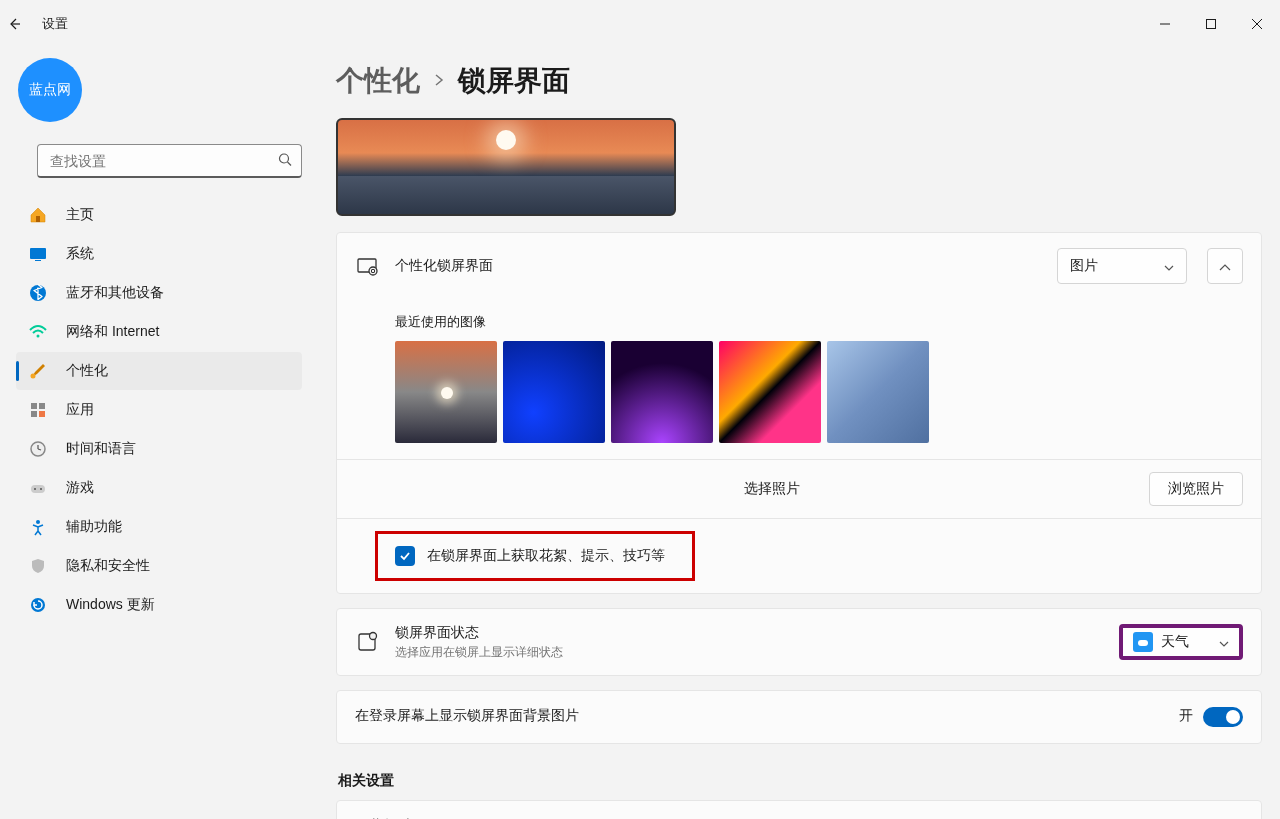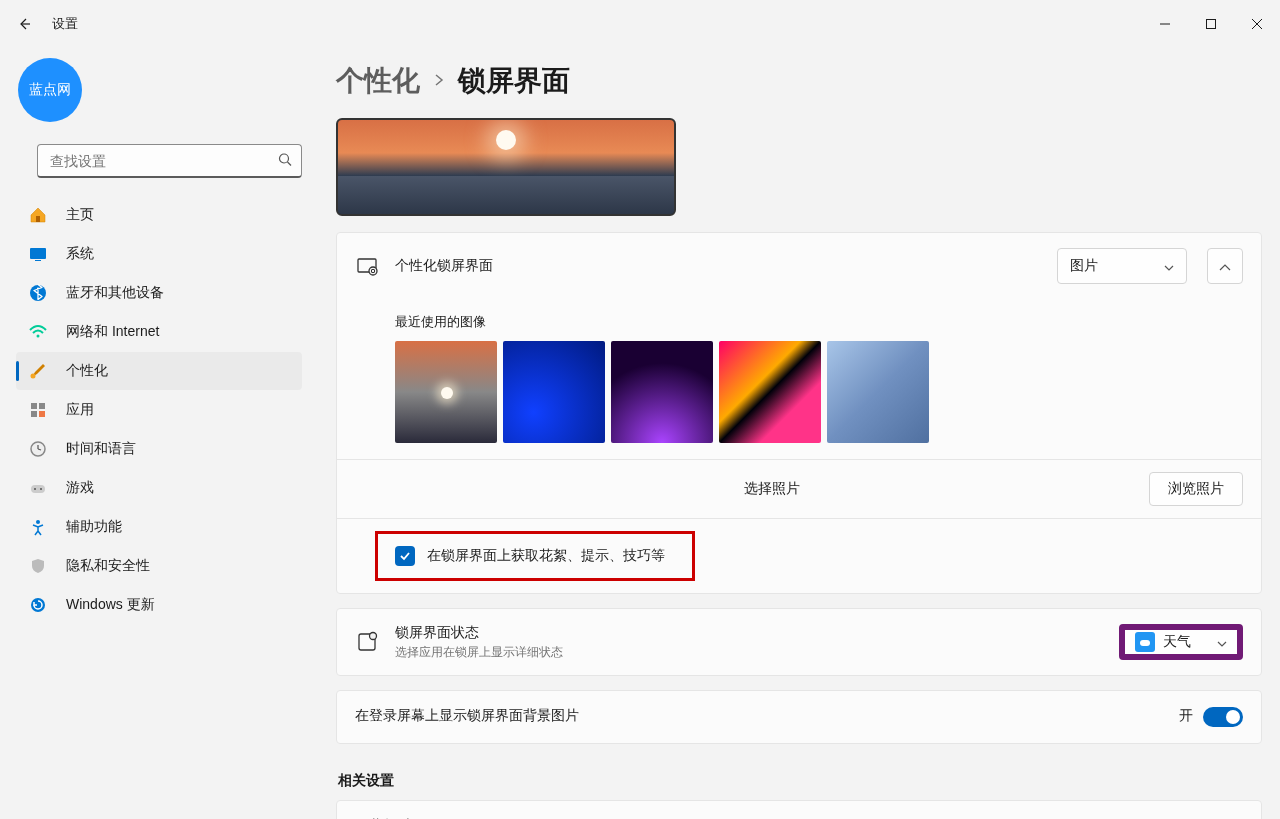--- a/index.html
+++ b/index.html
@@ -1,18 +1,18 @@
 <!DOCTYPE html>
 <html><head>
 <meta charset="utf-8">
 <style>
 * { box-sizing: border-box; margin: 0; padding: 0; }
 body { font-family: "Segoe UI", "Microsoft YaHei", sans-serif; background: #f3f3f3; color: #1b1b1b; font-size: 14px; overflow: hidden; width: 1280px; height: 819px; }
 
-.titlebar { display: flex; align-items: center; height: 48px; padding-left: 10px; }
+.titlebar { display: flex; align-items: center; height: 48px; padding-left: 0; }
 .titlebar .back { width: 28px; height: 28px; display: flex; align-items: center; justify-content: center; cursor: pointer; }
 .titlebar .title { margin-left: 14px; font-size: 13px; }
 .titlebar .spacer { flex: 1; }
 .titlebar .winbtn { width: 46px; height: 32px; display: flex; align-items: center; justify-content: center; cursor: pointer; }
 
 .content-wrap { display: flex; height: calc(819px - 48px); }
 
 .sidebar { width: 318px; padding: 0 16px; }
 .avatar { width: 64px; height: 64px; border-radius: 50%; background: #1e90ff; display: flex; align-items: center; justify-content: center; color: #fff; font-size: 14px; margin: 10px 0 22px 2px; }
 .searchbox { position: relative; margin-bottom: 18px; margin-left: 21px; }
@@ -57,21 +57,21 @@
 
 .divider { height: 1px; background: #e5e5e5; }
 .row { display: flex; align-items: center; padding: 12px 18px 12px 58px; min-height: 52px; }
 .row-label { flex: 1; font-size: 14px; text-align: center; }
 .btn { height: 34px; padding: 0 18px; border: 1px solid #d5d5d5; border-radius: 4px; background: #fefefe; cursor: pointer; font-size: 14px; display: flex; align-items: center; }
 
 .checkbox-row { display: flex; align-items: center; padding: 12px 18px 12px 58px; min-height: 52px; }
 .checkbox { width: 20px; height: 20px; border-radius: 4px; background: #0067c0; display: flex; align-items: center; justify-content: center; margin-right: 12px; cursor: pointer; flex-shrink: 0; }
 .highlight-box { border: 3px solid #cc0000; margin: 0 -30px 0 -20px; padding: 0 27px 0 17px; }
 
-.weather-dd { height: 36px; min-width: 124px; border: 6px solid #701a75; border-radius: 4px; background: #fefefe; display: flex; align-items: center; padding: 0 10px; cursor: pointer; font-size: 14px; gap: 8px; }
+.weather-dd { height: 36px; min-width: 124px; border: 4px solid #701a75; border-radius: 4px; background: #fefefe; display: flex; align-items: center; padding: 0 10px; cursor: pointer; font-size: 14px; gap: 8px; }
 .weather-icon { width: 20px; height: 20px; background: #2196f3; border-radius: 3px; position: relative; }
 .weather-icon::after { content: ""; position: absolute; left: 5px; top: 8px; width: 10px; height: 6px; background: #fff; border-radius: 3px; }
 
 .toggle-row { display: flex; align-items: flex-start; padding: 16px 18px; }
 .toggle-label { flex: 1; font-size: 14px; }
 .toggle-state { margin-right: 10px; font-size: 14px; }
 .toggle { width: 40px; height: 20px; border-radius: 10px; background: #0067c0; position: relative; cursor: pointer; }
 .toggle::after { content: ""; position: absolute; right: 3px; top: 3px; width: 14px; height: 14px; border-radius: 50%; background: #fff; }
 
 .section-title { font-size: 14px; font-weight: 600; margin: 28px 0 10px 2px; }

